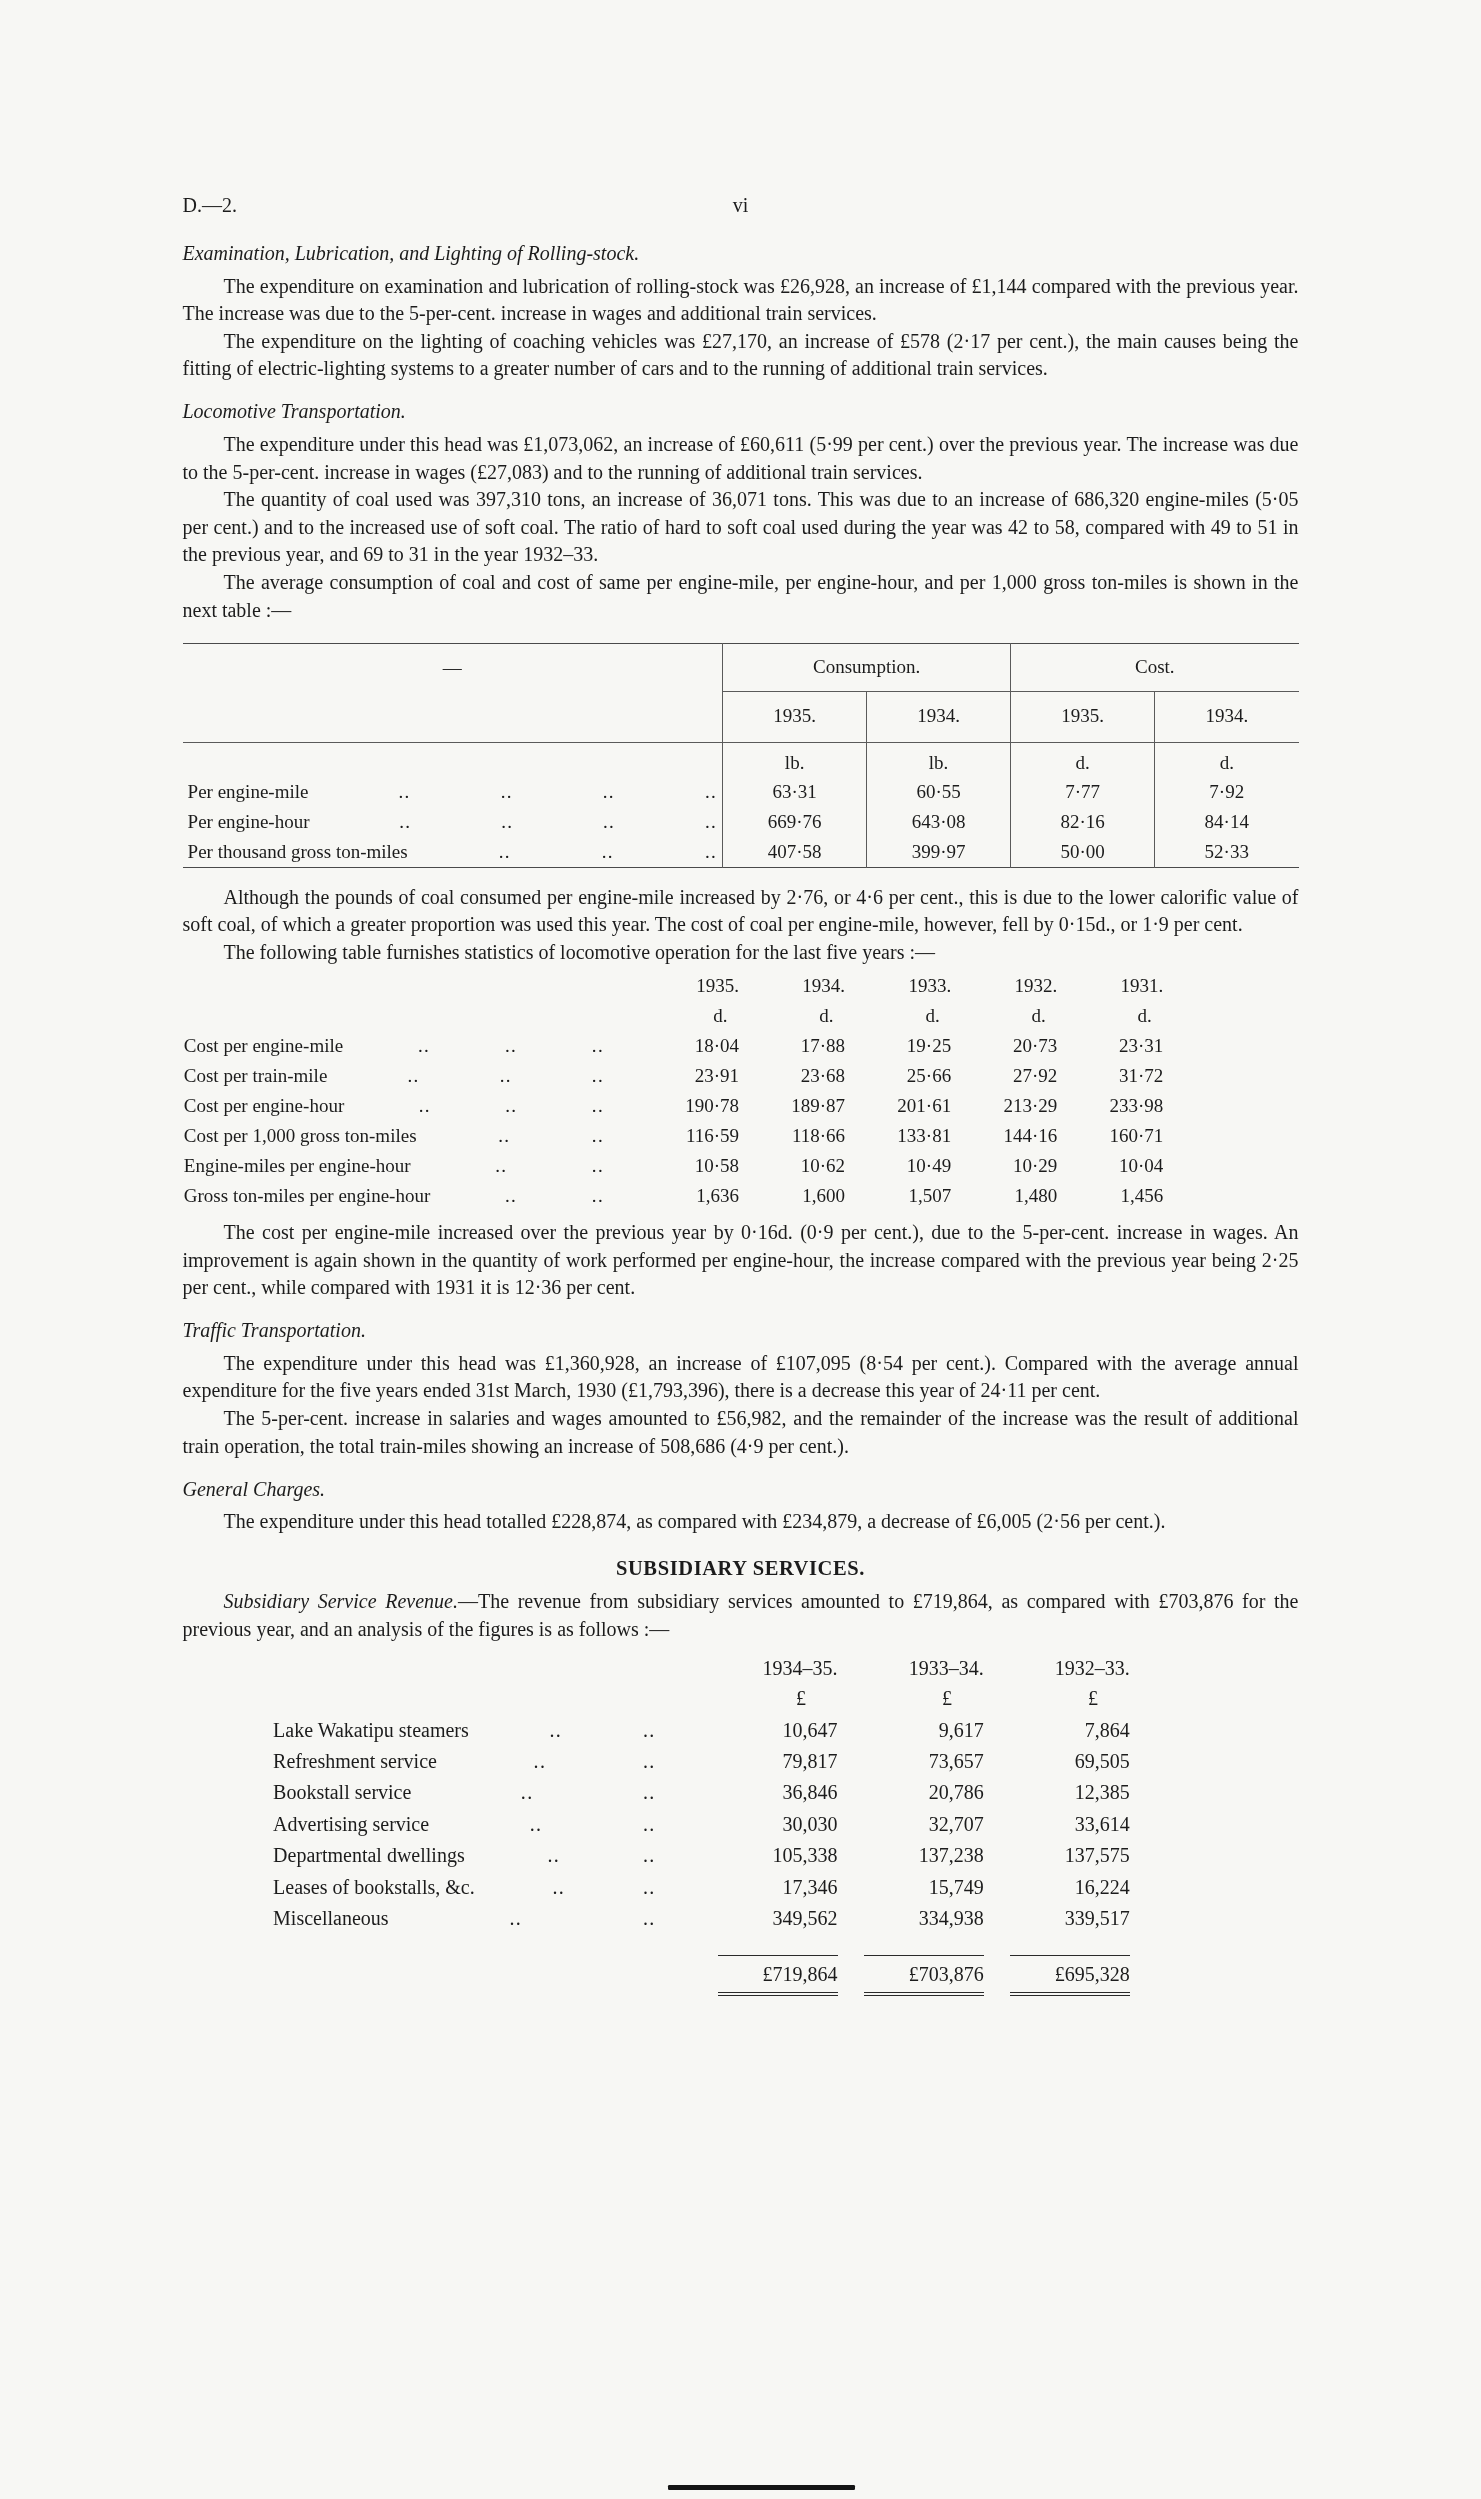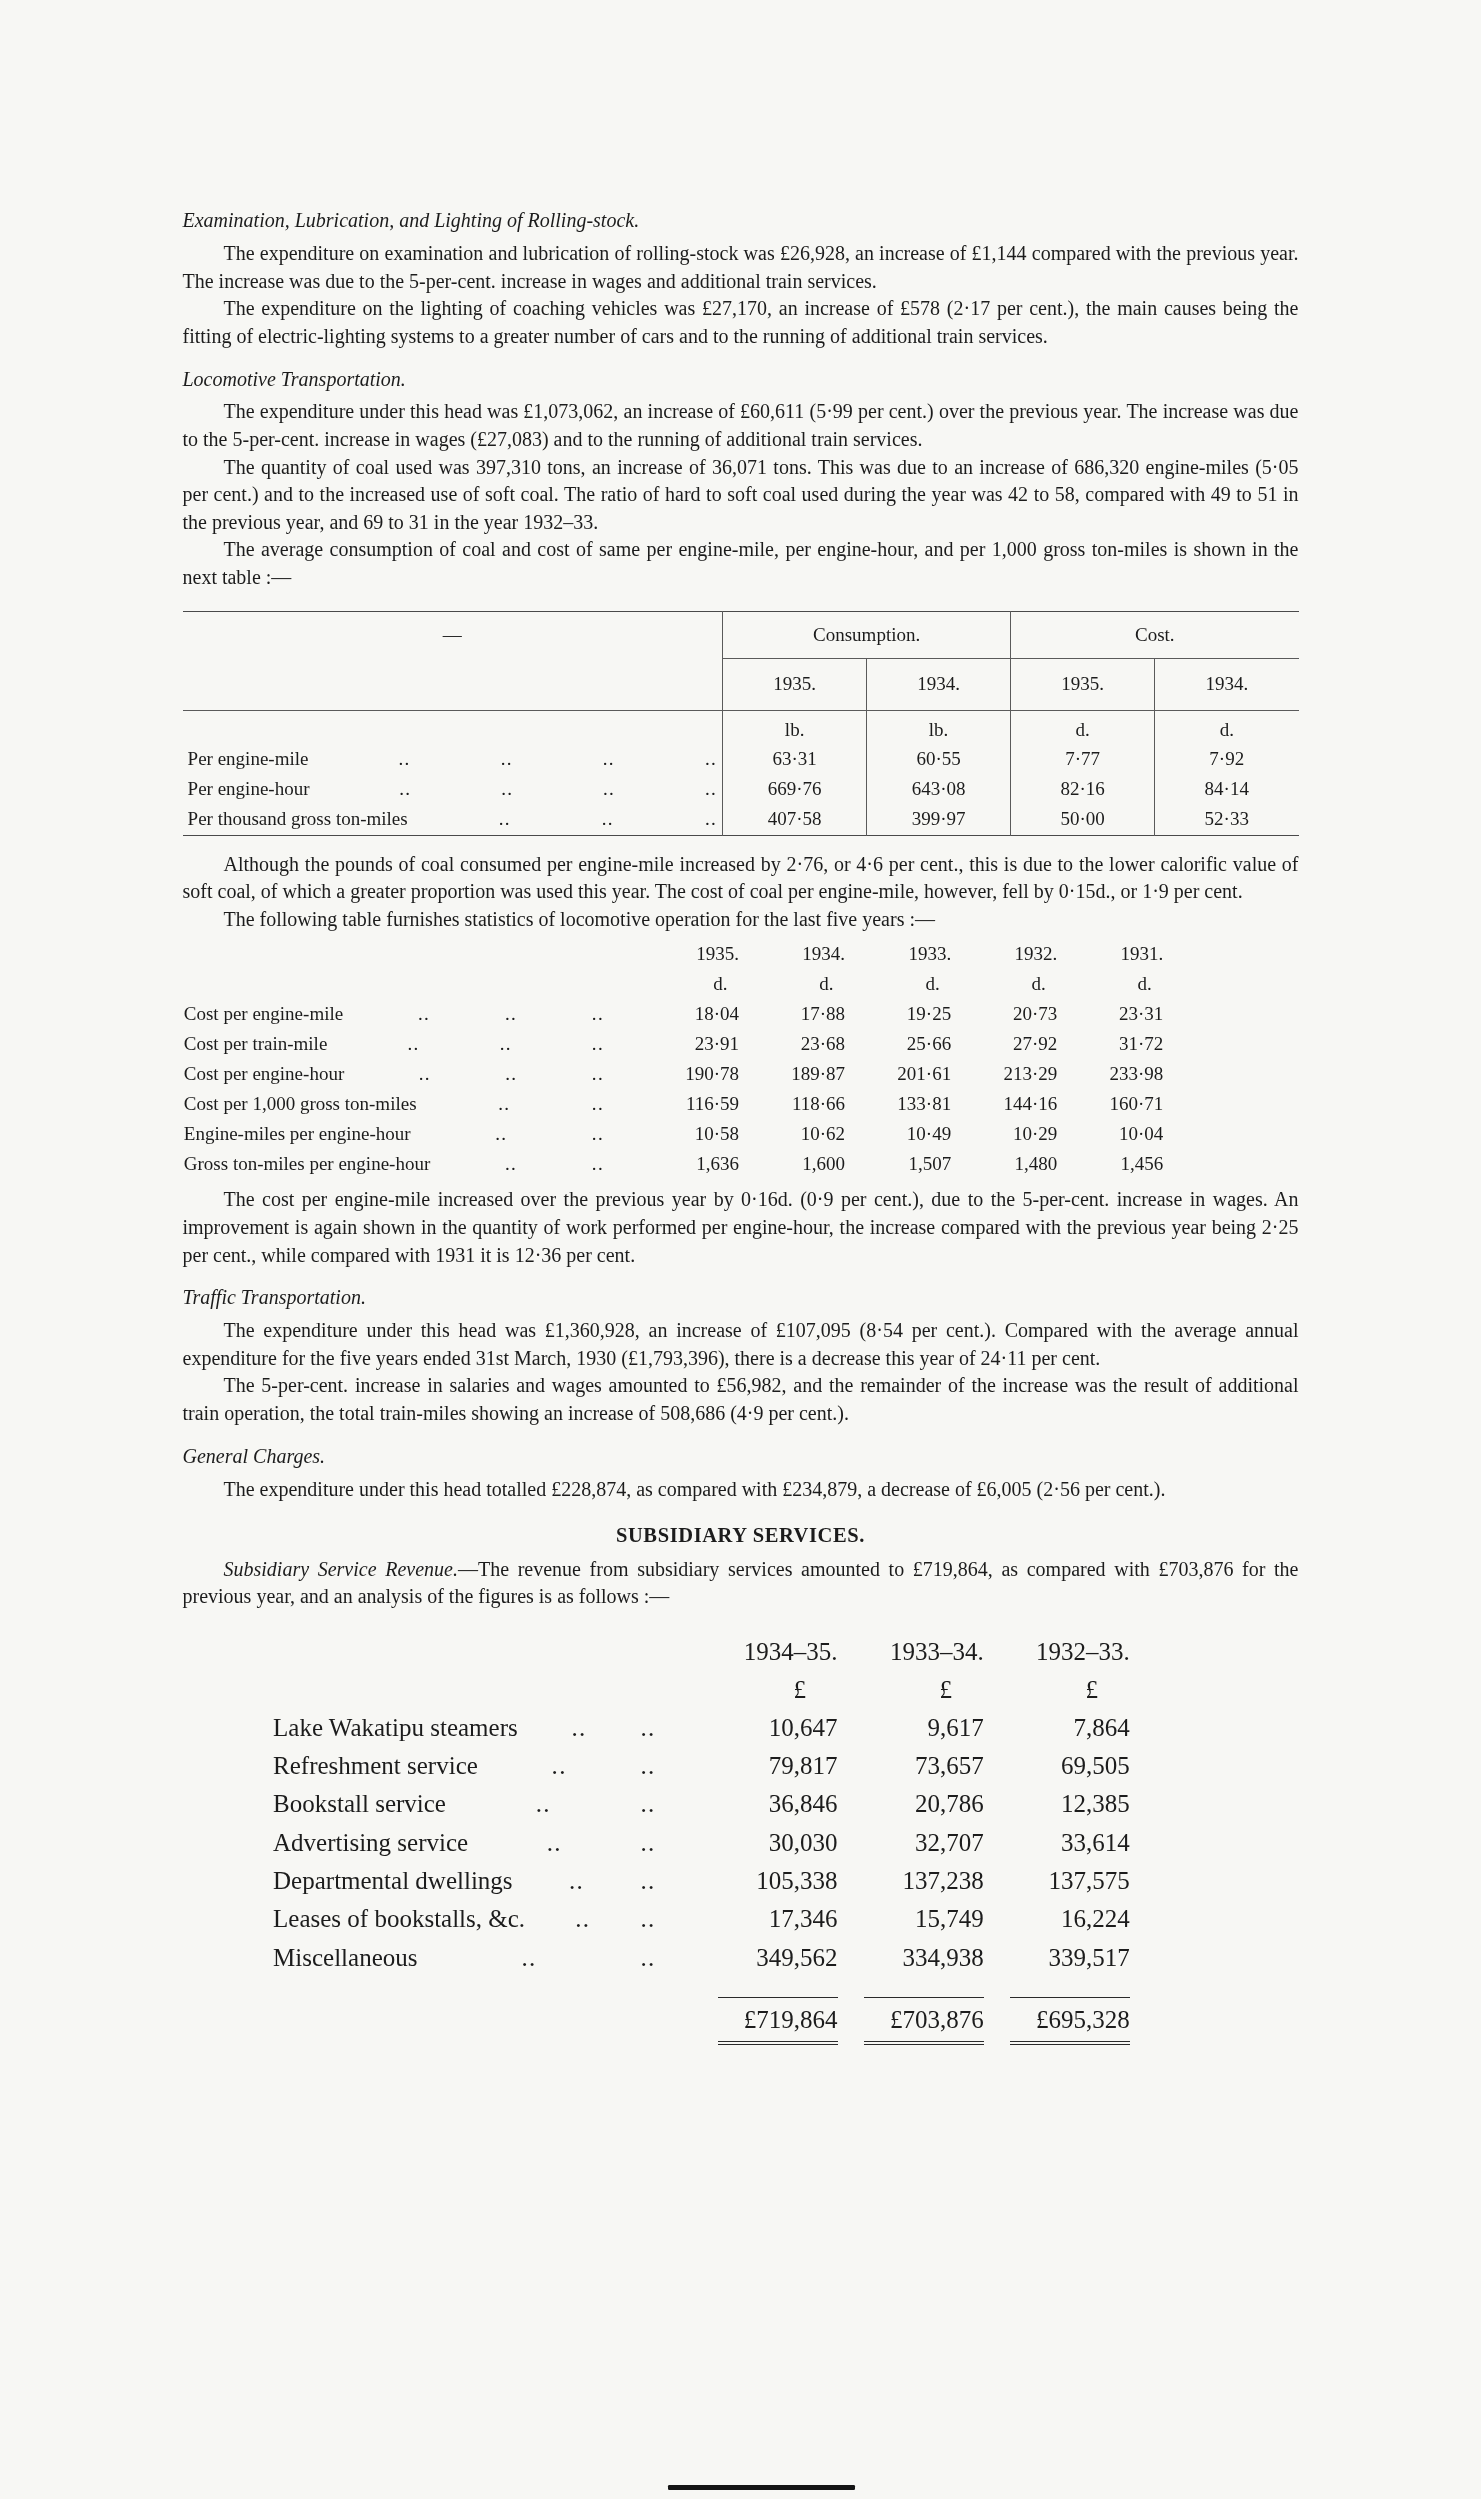--- a/index.html
+++ b/index.html
@@ -52,21 +52,21 @@
 
   
   table.t2 { width: 88%; border-collapse: collapse; font-size: 19px; margin: 5.1px 0 7.7px; }
   .t2 td { padding: 1.9px 1.3px; vertical-align: baseline; }
   .t2 td.num { text-align: right; width: 10.8%; }
   .t2 td.lbl { text-align: left; }
   .t2 td.lbl .lblflex { padding-right: 29px; }
   .t2 tr.unitsrow td.num { padding-right: 12.8px; }
 
   
-  table.t3 { width: 77%; margin-left: 8%; border-collapse: collapse; font-size: 25px; margin-top: 22px; }
+  table.t3 { width: 77%; margin-left: 8%; border-collapse: collapse; font-size: 20px; margin-top: 9px; }
   .t3 td { padding: 1.9px 1.3px; vertical-align: baseline; }
   .t3 td.lbl { width: 49%; text-align: left; }
   .t3 td.lbl .lblflex { padding-right: 36px; align-items: flex-end; }
   .t3 td.num { text-align: right; width: 17%; }
   .t3 tr.yearsrow td.num { padding-bottom: 1.3px; }
   .t3 tr.curr td.num { padding-right: 33px; }
   .t3 tr.totalrow td { padding-top: 20.5px; }
   .t3 .tot {
     display: inline-block; min-width: 120px; text-align: right;
     border-top: 1.3px solid #2a2a2a;
@@ -77,20 +77,24 @@
   .artifact {
     position: absolute; left: 668px; top: 2485px;
     width: 187px; height: 4.5px; background: #141414; border-radius: 1.3px;
   }
 </style>
 </head>
 <body>
 
 <div class="page">
 
+  <div class="page-header">
+    <span class="docref">D.—2.</span>
+    <span class="pagenum">vi</span>
+  </div>
 
   <h3 class="ital">Examination, Lubrication, and Lighting of Rolling-stock.</h3>
   <p>The expenditure on examination and lubrication of rolling-stock was £26,928, an increase of £1,144 compared with the previous year.  The increase was due to the 5-per-cent. increase in wages and additional train services.</p>
   <p>The expenditure on the lighting of coaching vehicles was £27,170, an increase of £578 (2·17 per cent.), the main causes being the fitting of electric-lighting systems to a greater number of cars and to the running of additional train services.</p>
 
   <h3 class="ital">Locomotive Transportation.</h3>
   <p>The expenditure under this head was £1,073,062, an increase of £60,611 (5·99 per cent.) over the previous year.  The increase was due to the 5-per-cent. increase in wages (£27,083) and to the running of additional train services.</p>
   <p>The quantity of coal used was 397,310 tons, an increase of 36,071 tons.  This was due to an increase of 686,320 engine-miles (5·05 per cent.) and to the increased use of soft coal.  The ratio of hard to soft coal used during the year was 42 to 58, compared with 49 to 51 in the previous year, and 69 to 31 in the year 1932–33.</p>
   <p>The average consumption of coal and cost of same per engine-mile, per engine-hour, and per 1,000 gross ton-miles is shown in the next table :—</p>
 

